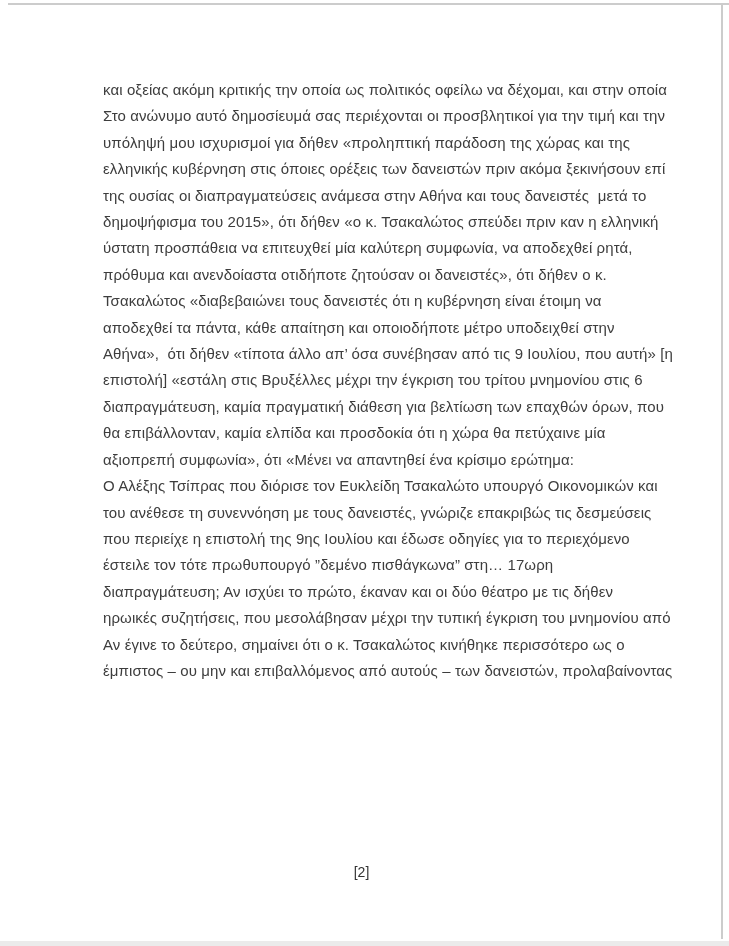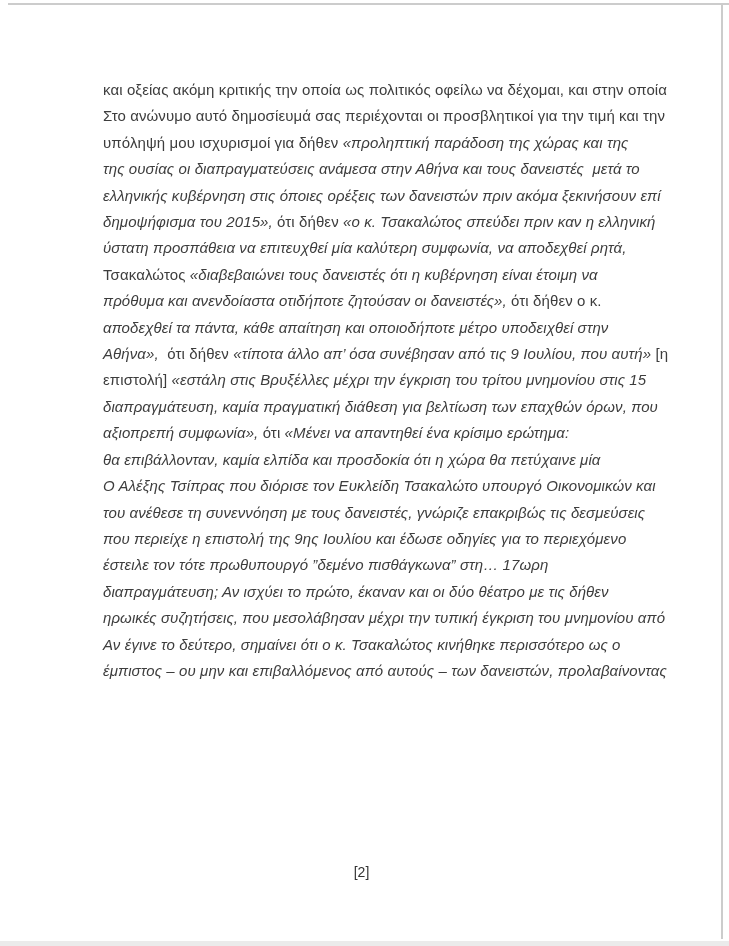--- a/index.html
+++ b/index.html
@@ -30,48 +30,48 @@
   .bottom-strip{
     position:absolute;left:0;top:941px;width:729px;height:5px;
     background:var(--gap-color);
   }
   .text-block{
     position:absolute;left:103px;top:77px;width:575px;
     font-size:15px;line-height:26.4px;
     letter-spacing:0.1px;
   }
   .line{white-space:pre;}
-  .line span.it{font-style:italic;}
+  .line span.it{}
   .footer{
     position:absolute;left:0;top:864px;width:723px;
     text-align:center;font-size:14px;color:#333333;
   }
 </style>
 </head>
 <body>
 
 <div class="page">
   <div class="edge-top"></div>
   <div class="edge-right"></div>
   <div class="text-block" id="doc-text">
       <div class="line"><span>και οξείας ακόμη κριτικής την οποία ως πολιτικός οφείλω να δέχομαι, και στην οποία</span></div>
       <div class="line"><span>Στο ανώνυμο αυτό δημοσίευμά σας περιέχονται οι προσβλητικοί για την τιμή και την</span></div>
       <div class="line"><span>υπόληψή μου ισχυρισμοί για δήθεν </span><span class="it">«προληπτική παράδοση της χώρας και της</span></div>
+      <div class="line"><span class="it">ελληνικής κυβέρνηση στις όποιες ορέξεις των δανειστών πριν ακόμα ξεκινήσουν επί</span></div>
       <div class="line"><span class="it">της ουσίας οι διαπραγματεύσεις ανάμεσα στην Αθήνα και τους δανειστές  μετά το</span></div>
-      <div class="line"><span class="it">ελληνικής κυβέρνηση στις όποιες ορέξεις των δανειστών πριν ακόμα ξεκινήσουν επί</span></div>
       <div class="line"><span class="it">δημοψήφισμα του 2015», </span><span>ότι δήθεν </span><span class="it">«ο κ. Τσακαλώτος σπεύδει πριν καν η ελληνική</span></div>
       <div class="line"><span class="it">ύστατη προσπάθεια να επιτευχθεί μία καλύτερη συμφωνία, να αποδεχθεί ρητά,</span></div>
+      <div class="line"><span class="it">πρόθυμα και ανενδοίαστα οτιδήποτε ζητούσαν οι δανειστές», </span><span>ότι δήθεν ο κ.</span></div>
       <div class="line"><span>Τσακαλώτος </span><span class="it">«διαβεβαιώνει τους δανειστές ότι η κυβέρνηση είναι έτοιμη να</span></div>
-      <div class="line"><span class="it">πρόθυμα και ανενδοίαστα οτιδήποτε ζητούσαν οι δανειστές», </span><span>ότι δήθεν ο κ.</span></div>
       <div class="line"><span class="it">αποδεχθεί τα πάντα, κάθε απαίτηση και οποιοδήποτε μέτρο υποδειχθεί στην</span></div>
       <div class="line"><span class="it">Αθήνα»,  </span><span>ότι δήθεν </span><span class="it">«τίποτα άλλο απ’ όσα συνέβησαν από τις 9 Ιουλίου, που αυτή»</span><span> [η</span></div>
-      <div class="line"><span>επιστολή] </span><span class="it">«εστάλη στις Βρυξέλλες μέχρι την έγκριση του τρίτου μνημονίου στις 15</span></div>
+      <div class="line"><span>επιστολή] </span><span class="it">«εστάλη στις Βρυξέλλες μέχρι την έγκριση του τρίτου μνημονίου στις 6</span></div>
       <div class="line"><span class="it">διαπραγμάτευση, καμία πραγματική διάθεση για βελτίωση των επαχθών όρων, που</span></div>
+      <div class="line"><span class="it">θα επιβάλλονταν, καμία ελπίδα και προσδοκία ότι η χώρα θα πετύχαινε μία</span></div>
       <div class="line"><span class="it">αξιοπρεπή συμφωνία», </span><span>ότι </span><span class="it">«Μένει να απαντηθεί ένα κρίσιμο ερώτημα:</span></div>
-      <div class="line"><span class="it">θα επιβάλλονταν, καμία ελπίδα και προσδοκία ότι η χώρα θα πετύχαινε μία</span></div>
       <div class="line"><span class="it">Ο Αλέξης Τσίπρας που διόρισε τον Ευκλείδη Τσακαλώτο υπουργό Οικονομικών και</span></div>
       <div class="line"><span class="it">του ανέθεσε τη συνεννόηση με τους δανειστές, γνώριζε επακριβώς τις δεσμεύσεις</span></div>
       <div class="line"><span class="it">που περιείχε η επιστολή της 9ης Ιουλίου και έδωσε οδηγίες για το περιεχόμενο</span></div>
       <div class="line"><span class="it">έστειλε τον τότε πρωθυπουργό ”δεμένο πισθάγκωνα” στη… 17ωρη</span></div>
       <div class="line"><span class="it">διαπραγμάτευση; Αν ισχύει το πρώτο, έκαναν και οι δύο θέατρο με τις δήθεν</span></div>
       <div class="line"><span class="it">ηρωικές συζητήσεις, που μεσολάβησαν μέχρι την τυπική έγκριση του μνημονίου από</span></div>
       <div class="line"><span class="it">Αν έγινε το δεύτερο, σημαίνει ότι ο κ. Τσακαλώτος κινήθηκε περισσότερο ως ο</span></div>
       <div class="line"><span class="it">έμπιστος – ου μην και επιβαλλόμενος από αυτούς – των δανειστών, προλαβαίνοντας</span></div>
     </div>
   <div class="footer">[2]</div>

